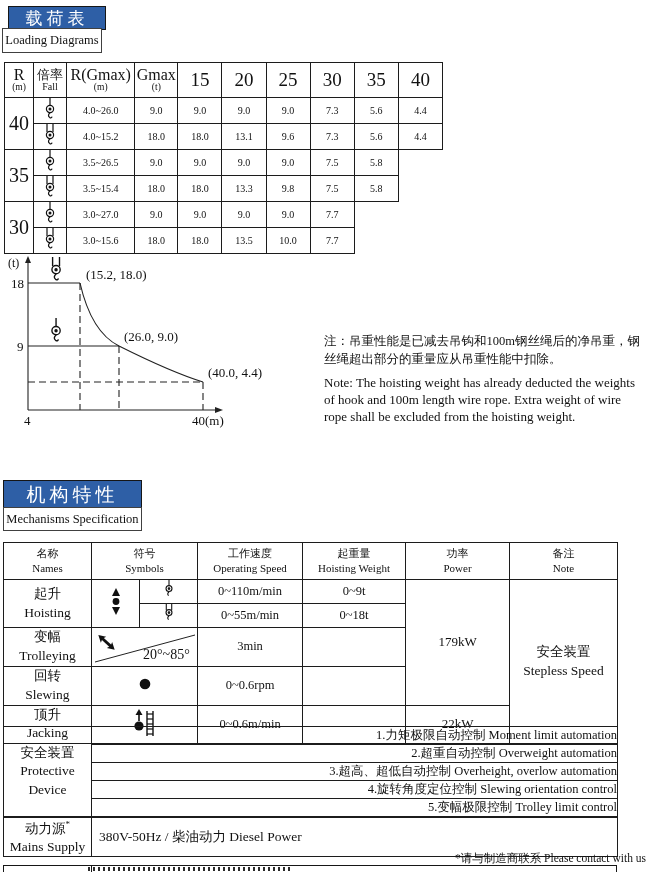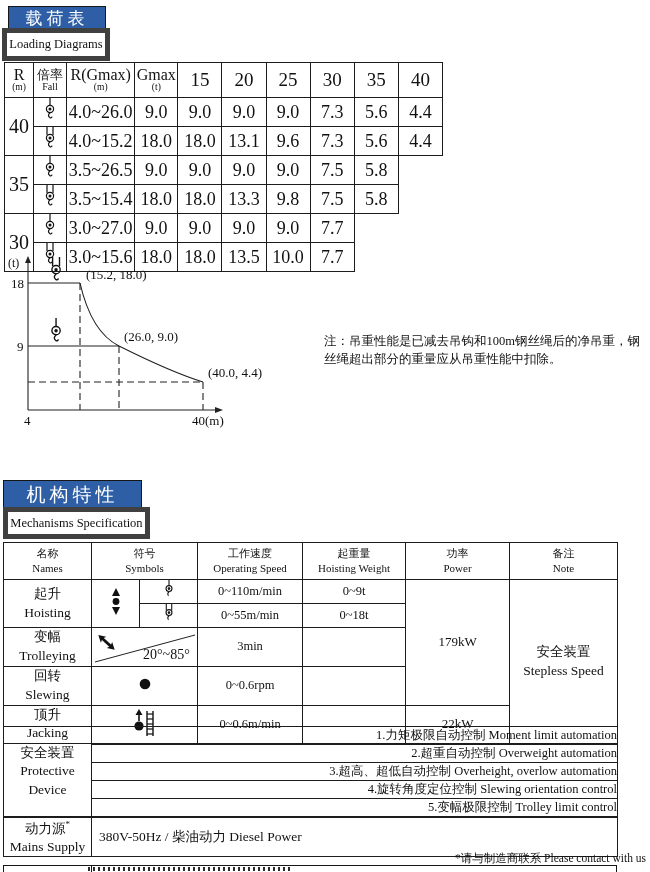--- a/index.html
+++ b/index.html
@@ -4,39 +4,39 @@
 <style>
   html,body{margin:0;padding:0;background:#fff;}
   #page{position:relative;width:650px;height:872px;background:#ffffff;overflow:hidden;
         font-family:"Liberation Serif","DejaVu Serif",serif;color:#111;}
 
   
   .badge{position:absolute;}
   .badge .blue{background:#2e5fa6;border:1px solid #161616;color:#fff;
                display:flex;align-items:center;justify-content:center;
                letter-spacing:4px;}
-  .badge .white{background:#fff;border:5px solid #404040;color:#111;
+  .badge .white{background:#fff;border:1px solid #404040;color:#111;
                 display:flex;align-items:center;justify-content:center;}
   #badge1{left:2px;top:6px;width:104px;height:47px;}
   #badge1 .blue{position:absolute;left:6px;top:0;width:96px;height:22px;font-size:17px;}
   #badge1 .white{position:absolute;left:0;top:22px;width:98px;height:23px;font-size:12.5px;}
   #badge2{left:3px;top:480px;width:139px;height:51px;}
   #badge2 .blue{position:absolute;left:0;top:0;width:137px;height:27px;font-size:19px;}
   #badge2 .white{position:absolute;left:0;top:27px;width:137px;height:22px;font-size:12.5px;}
 
   
   table{border-collapse:collapse;table-layout:fixed;}
   td,th{border:1px solid #1c1c1c;text-align:center;vertical-align:middle;
         padding:0;font-weight:normal;overflow:hidden;}
   td.g{border:none;background:#fff;}
 
   
   #load-table{position:absolute;left:4px;top:62px;width:439px;}
   #load-table th{height:34px;line-height:1.05;}
-  #load-table td{height:23px;font-size:18px;}
+  #load-table td{height:23px;font-size:10px;}
   #load-table .h-main{font-size:16px;display:block;}
   #load-table .h-sub{font-size:9.5px;display:block;}
   #load-table .h-zh{font-size:13px;display:block;}
   #load-table .h-en{font-size:10px;display:block;}
   #load-table .h-num{font-size:19px;}
   #load-table .radius{font-size:20px;}
 
   
   #chart{position:absolute;left:2px;top:250px;}
   #chart text{font-family:"Liberation Serif","DejaVu Serif",serif;fill:#111;}
@@ -296,20 +296,21 @@
     <text x="15" y="101" font-size="13">9</text>
     <text x="22" y="175" font-size="13">4</text>
     <text x="190" y="175" font-size="13">40(m)</text>
     <text x="84" y="29" font-size="13">(15.2, 18.0)</text>
     <text x="122" y="91" font-size="13">(26.0, 9.0)</text>
     <text x="206" y="127" font-size="13">(40.0, 4.4)</text>
   </svg>
 
   <div id="notes">
     <div class="zh">注：吊重性能是已减去吊钩和100m钢丝绳后的净吊重，钢丝绳超出部分的重量应从吊重性能中扣除。</div>
+    <div class="en">Note: The hoisting weight has already deducted the weights of hook and 100m length wire rope. Extra weight of wire rope shall be excluded from the hoisting weight.</div>
   </div>
 
   <div id="badge2" class="badge">
     <div class="blue">机构特性</div>
     <div class="white">Mechanisms Specification</div>
   </div>
 
   <table id="mech-table">
     <colgroup>
       <col style="width:88px">

